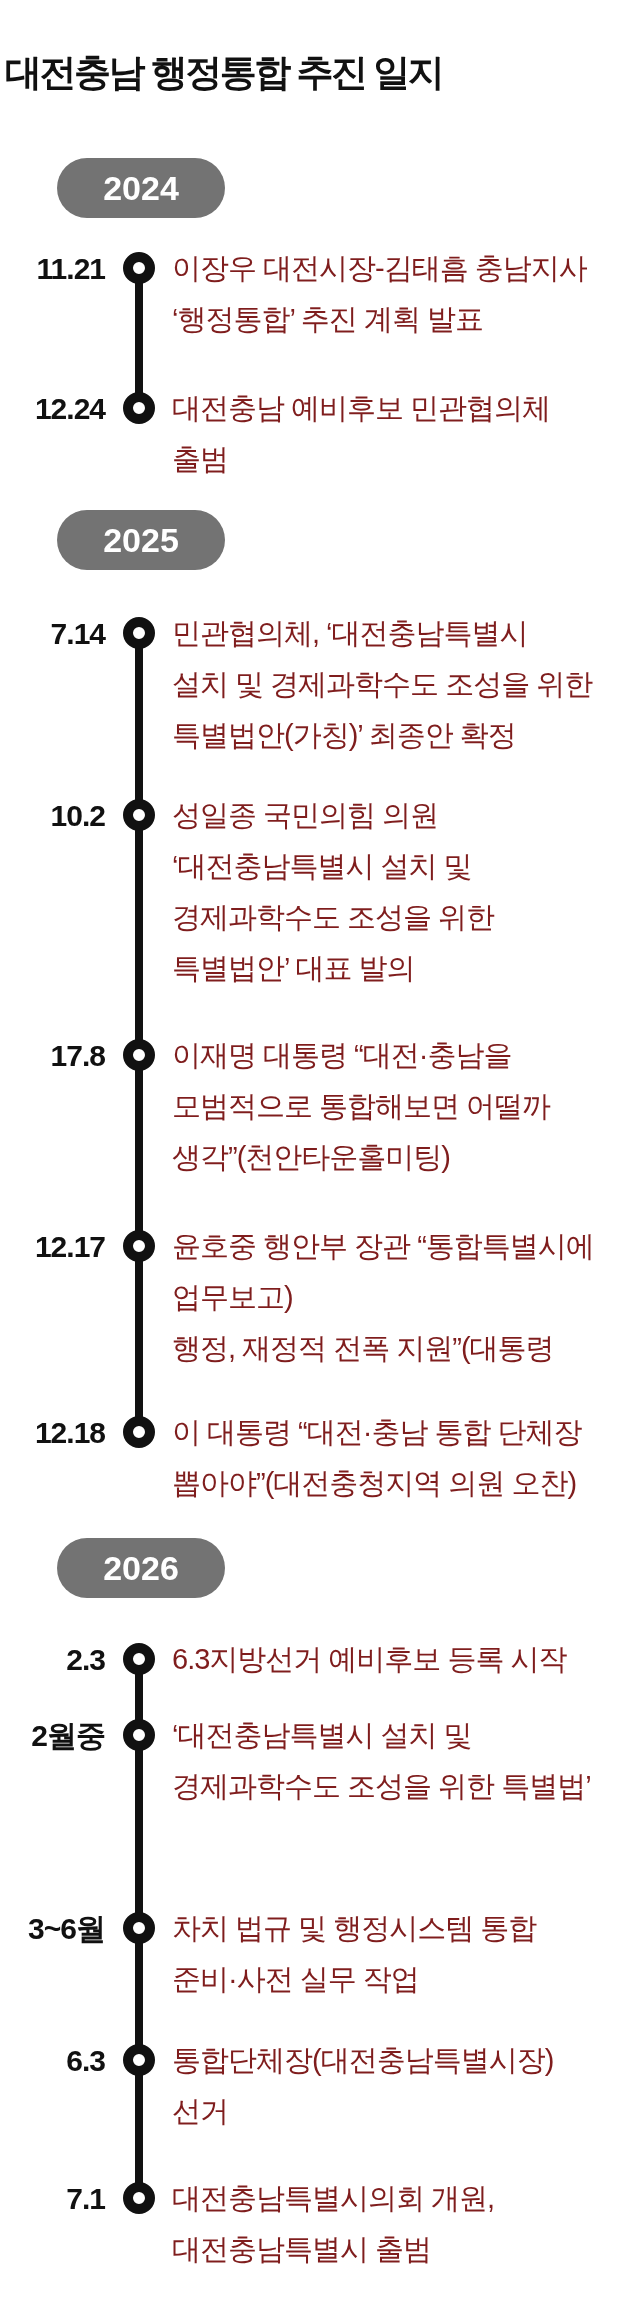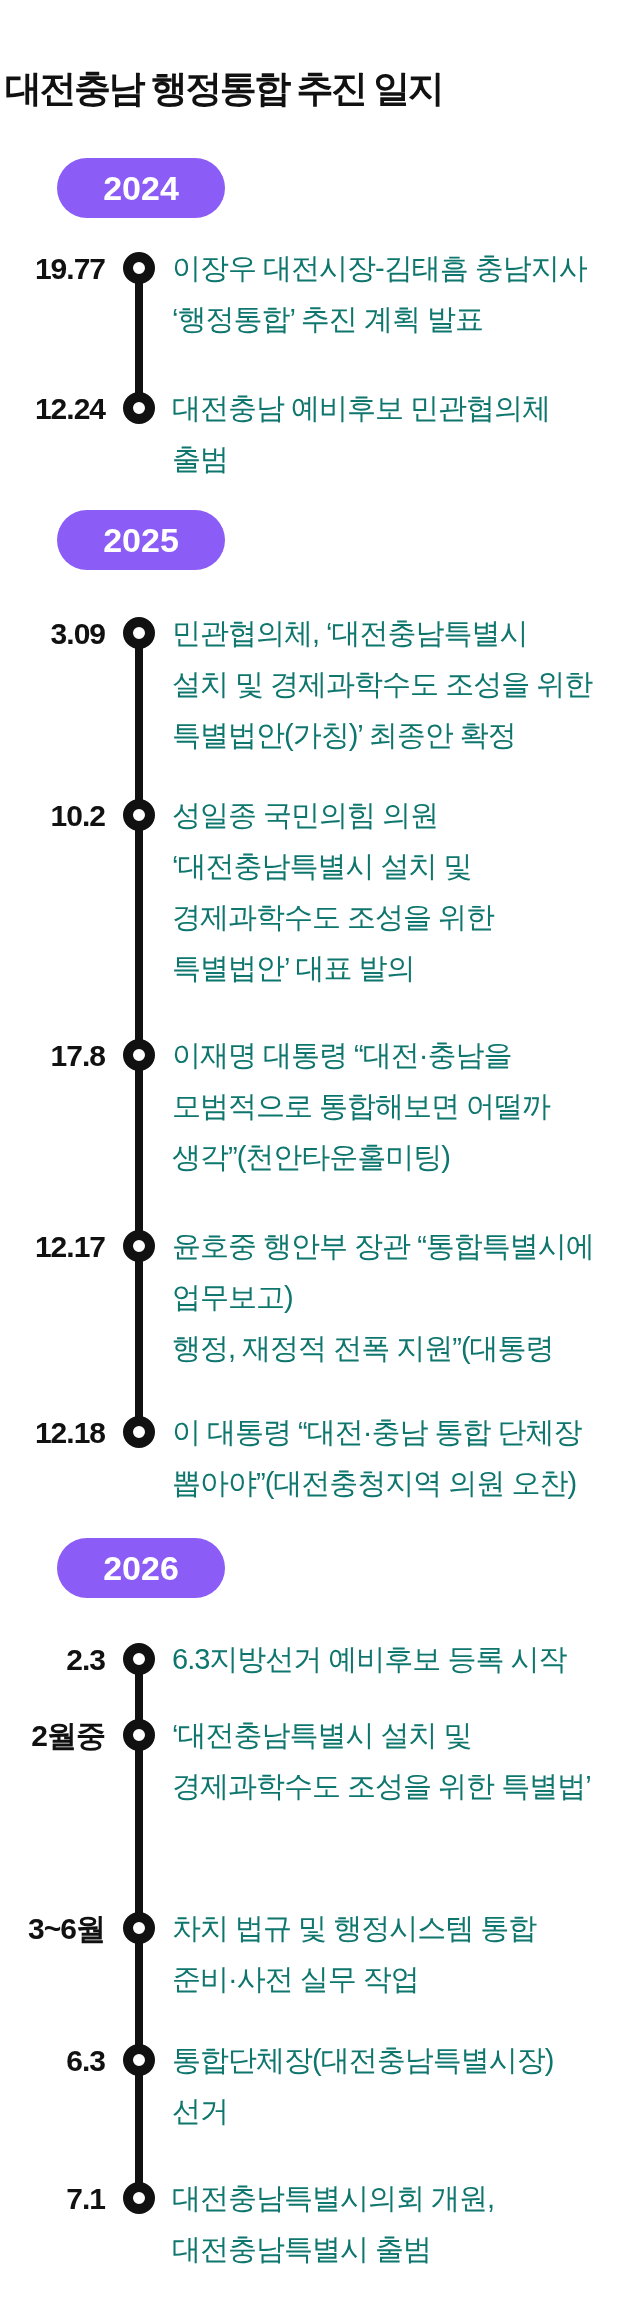--- a/index.html
+++ b/index.html
@@ -2,40 +2,40 @@
 <html><head>
 <meta charset="utf-8">
 <style>
   html,body{margin:0;padding:0;background:#ffffff;}
   .canvas{
     position:relative;width:640px;height:2321px;background:#ffffff;overflow:hidden;
     font-family:"Liberation Sans","DejaVu Sans",sans-serif;
   }
   .page-title{
     position:absolute;left:5px;top:52px;width:620px;
-    font-size:37px;font-weight:800;color:#111111;letter-spacing:-2.5px;line-height:1.15;margin-top:16px;
+    font-size:37px;font-weight:800;color:#111111;letter-spacing:-2.5px;line-height:1.15;
   }
   .badge{
     position:absolute;left:57px;width:168px;height:60px;border-radius:30px;
-    background:#8b5cf6;color:#ffffff;display:flex;align-items:center;justify-content:center;
+    background:#737373;color:#ffffff;display:flex;align-items:center;justify-content:center;
     font-size:34px;font-weight:700;letter-spacing:0px;
   }
   .tline{position:absolute;left:135px;width:8px;background:#111111;z-index:1;}
   .entry{position:absolute;left:0;width:640px;z-index:2;}
   .date{
     position:absolute;left:0;top:0;width:105px;text-align:right;
     font-size:30px;font-weight:700;color:#111111;line-height:51px;letter-spacing:-1px;white-space:nowrap;
   }
   .marker{
     position:absolute;left:123px;top:9px;width:12px;height:12px;
     border:10px solid #111111;border-radius:50%;background:#ffffff;z-index:3;
   }
   .lines{position:absolute;left:172px;top:0;width:465px;}
   .lines div{
-    font-size:29px;color:#0f766e;line-height:51px;height:51px;
+    font-size:29px;color:#7f1d1d;line-height:51px;height:51px;
     letter-spacing:-1px;white-space:nowrap;
   }
 </style>
 </head>
 <body>
 
 <div class="canvas">
 
   <div class="page-title">대전충남 행정통합 추진 일지</div>
 
@@ -47,39 +47,39 @@
   </div>
   <div class="badge" style="top:1538px">
     <span>2026</span>
   </div>
 
   <div class="tline" style="top:268px;height:140px"></div>
   <div class="tline" style="top:633px;height:799px"></div>
   <div class="tline" style="top:1659px;height:539px"></div>
 
   <div class="entry" style="top:243px">
-    <div class="date">19.77</div>
+    <div class="date">11.21</div>
     <div class="marker"></div>
     <div class="lines">
       <div>이장우 대전시장-김태흠 충남지사</div>
       <div>‘행정통합’ 추진 계획 발표</div>
     </div>
   </div>
 
   <div class="entry" style="top:383px">
     <div class="date">12.24</div>
     <div class="marker"></div>
     <div class="lines">
       <div>대전충남 예비후보 민관협의체</div>
       <div>출범</div>
     </div>
   </div>
 
   <div class="entry" style="top:608px">
-    <div class="date">3.09</div>
+    <div class="date">7.14</div>
     <div class="marker"></div>
     <div class="lines">
       <div>민관협의체, ‘대전충남특별시</div>
       <div>설치 및 경제과학수도 조성을 위한</div>
       <div>특별법안(가칭)’ 최종안 확정</div>
     </div>
   </div>
 
   <div class="entry" style="top:790px">
     <div class="date">10.2</div>

